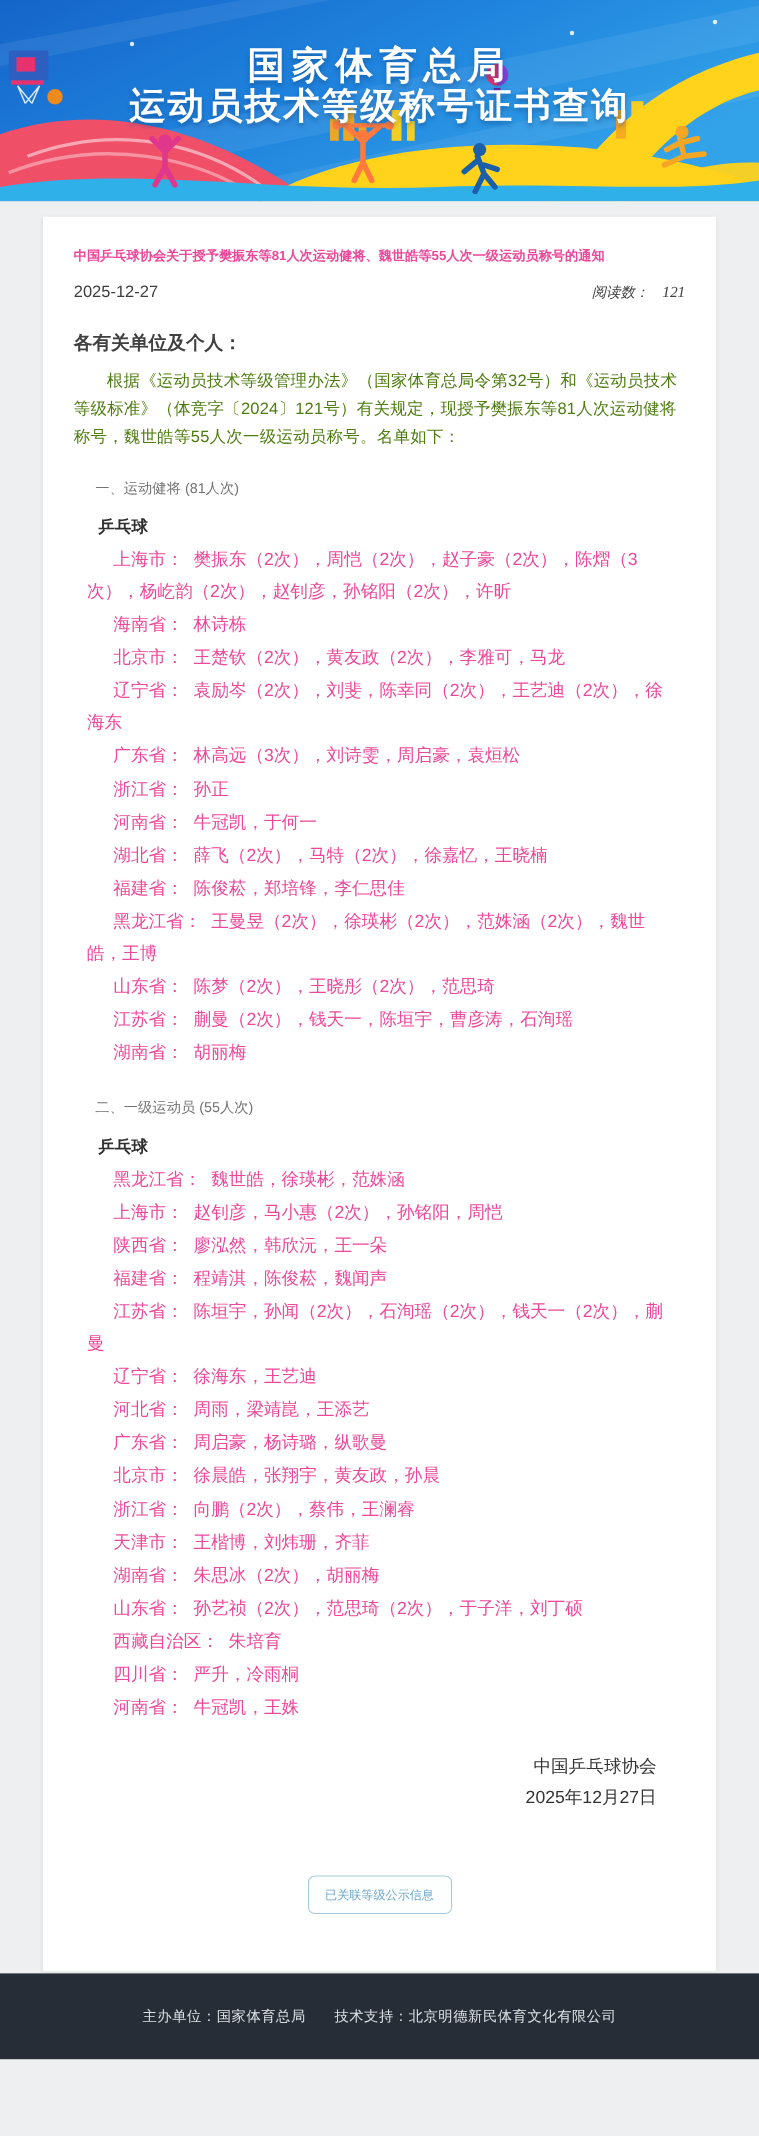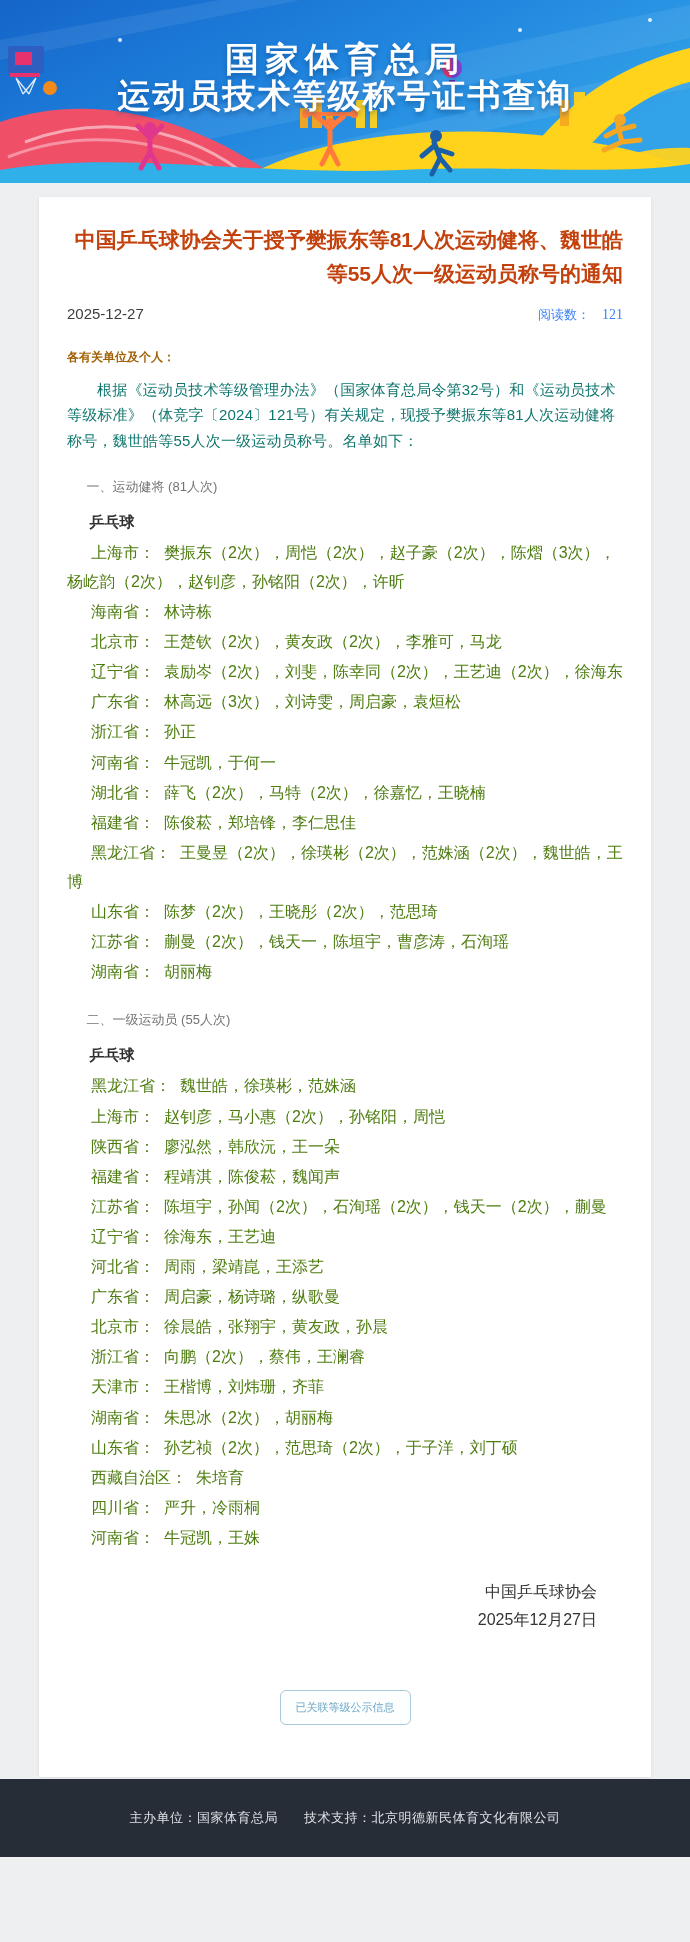--- a/index.html
+++ b/index.html
@@ -24,43 +24,42 @@
 
   
   .card {
     width:612px; box-sizing:border-box;
     margin:14px auto 2px auto;
     background:#ffffff;
     box-shadow:0 1px 4px rgba(0,0,0,.08);
     padding:26px 28px 52px 28px;
   }
   .article-title {
-    margin:0; font-size:21px; font-weight:600; color:#c2410c;
+    margin:0; font-size:12px; font-weight:600; color:#ec4899;
     line-height:1.6;
-    text-align:right;
   }
   .meta-row {
     display:flex; justify-content:space-between; align-items:baseline;
     margin-top:15px;
   }
   .date { font-family:Liberation Sans, sans-serif; font-size:15px; color:#3e3e3e; }
-  .read { font-size:13px; color:#3b82f6; }
+  .read { font-size:13px; color:#404040;font-style:italic; }
   .read-value { font-family:"Liberation Serif", serif; margin-left:12px; font-size:14px; }
 
-  .salutation { margin:25px 0 0 0; font-size:12px; font-weight:700; color:#a16207; }
+  .salutation { margin:25px 0 0 0; font-size:17px; font-weight:700; color:#404040; }
   .intro {
-    margin:11px 0 0 0; font-size:15px; color:#0f766e;
+    margin:11px 0 0 0; font-size:15px; color:#4d7c0f;
     line-height:1.68; text-indent:2em; letter-spacing:.2px;
   }
 
   .section-heading { margin:25px 0 0 0; padding-left:1.5em; font-size:13px; font-weight:400; color:#737373; }
   .sport { margin:17px 0 0 0; padding-left:1.5em; font-size:15px; font-weight:700; color:#2f2f2f; }
   .entries { margin-top:6px; }
   .entry {
-    margin:1px 0; font-size:16px; color:#4d7c0f;
+    margin:1px 12px; font-size:16px; color:#ec4899;
     line-height:1.82; text-indent:1.5em; font-weight:500;
   }
   .entry-label { margin-right:9px; }
 
   .signature { margin-top:26px; padding-right:26px; text-align:right; font-size:16px; font-weight:500; color:#333; line-height:1.75; }
   .signature div { margin:0; }
 
   .related-wrap { margin-top:56px; text-align:center; }
   .related-btn {
     display:inline-block; background:#fdfefe;

